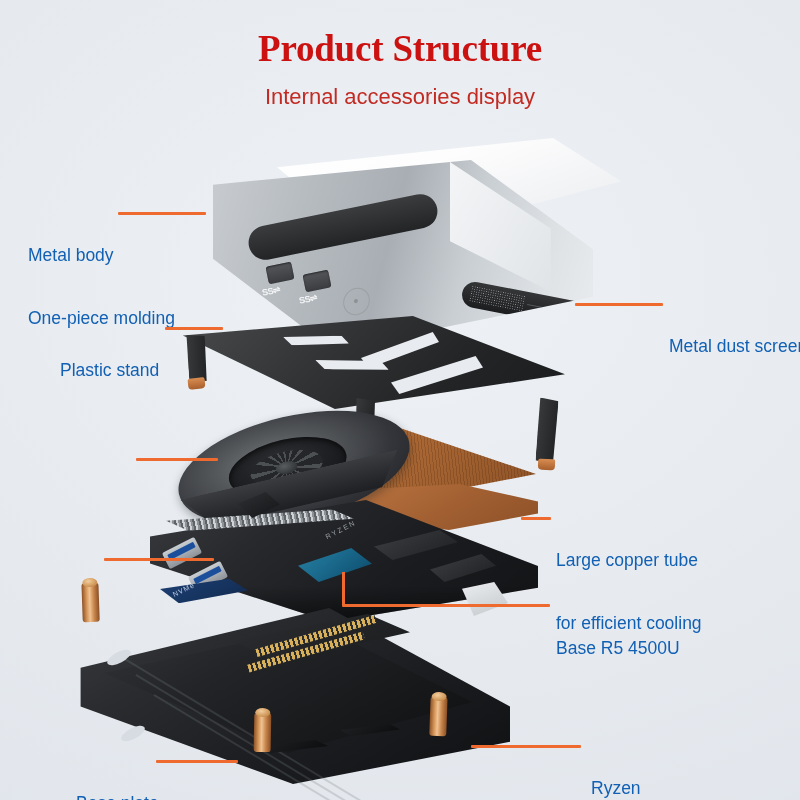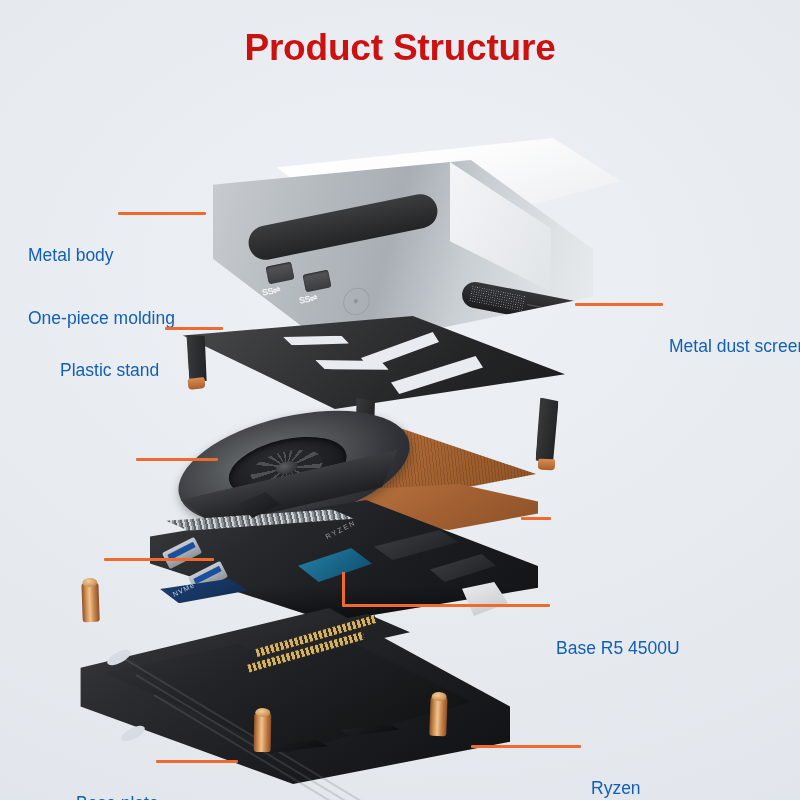--- a/index.html
+++ b/index.html
@@ -14,20 +14,21 @@
     background:
       radial-gradient(ellipse 120% 90% at 50% 35%, #eef1f5 0%, #e6eaef 55%, #dfe4ea 100%);
   }
   
   #title {
     position: absolute; left: 0; top: 27px; width: 800px;
     text-align: center;
     font-size: 37px; font-weight: bold;
     color: #cc1111;
     letter-spacing: -0.2px;
+    font-family: Liberation Serif, serif;
   }
   #subtitle {
     position: absolute; left: 0; top: 84px; width: 800px;
     text-align: center;
     font-size: 22px;
     color: #c22a22;
   }
   
   .label {
     position: absolute;
@@ -365,20 +366,21 @@
   #screw1 { left: 24px; top: -22px; transform: rotate(-2deg); }
   #screw2 { left: 196px; top: 108px; transform: rotate(1deg); }
   #screw3 { left: 372px; top: 92px; transform: rotate(2deg); }
 </style>
 </head>
 <body>
 
 <div id="stage">
 
   <div id="title">Product Structure</div>
+  <div id="subtitle">Internal accessories display</div>
 
   <div class="part" id="metal-body">
     <div class="mb-top"></div>
     <div class="mb-front">
       <div class="mb-grille"></div>
       <div class="mb-port" id="mb-port1"></div>
       <div class="mb-port" id="mb-port2"></div>
       <div class="usblogo" id="usb1">SS⇌</div>
       <div class="usblogo" id="usb2">SS⇌</div>
       <div class="mb-power"></div>
@@ -480,20 +482,24 @@
   <div class="label" style="left:76px; top:751px;">
     <div>Base plate</div>
   </div>
   <div class="leader" style="left:156px; top:760px; width:82px;"></div>
 
   <div class="label right" style="left:669px; top:294px;">
     <div>Metal dust screen</div>
   </div>
   <div class="leader" style="left:575px; top:303px; width:88px;"></div>
 
+  <div class="label right" style="left:556px; top:508px;">
+    <div>Large copper tube</div>
+    <div>for efficient cooling</div>
+  </div>
   <div class="leader" style="left:521px; top:517px; width:30px;"></div>
 
   <div class="label right" style="left:556px; top:596px;">
     <div>Base R5 4500U</div>
   </div>
   <div class="leader-v" style="left:342px; top:572px; height:34px;"></div>
   <div class="leader" style="left:342px; top:604px; width:208px;"></div>
 
   <div class="label right" style="left:591px; top:736px;">
     <div>Ryzen</div>

